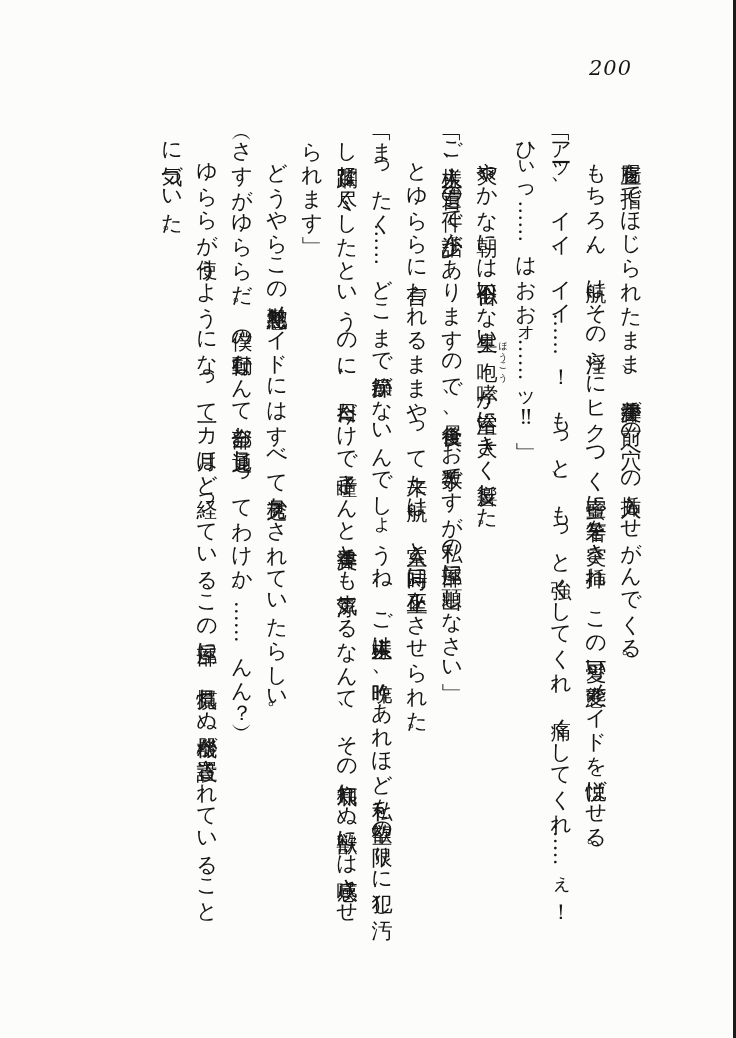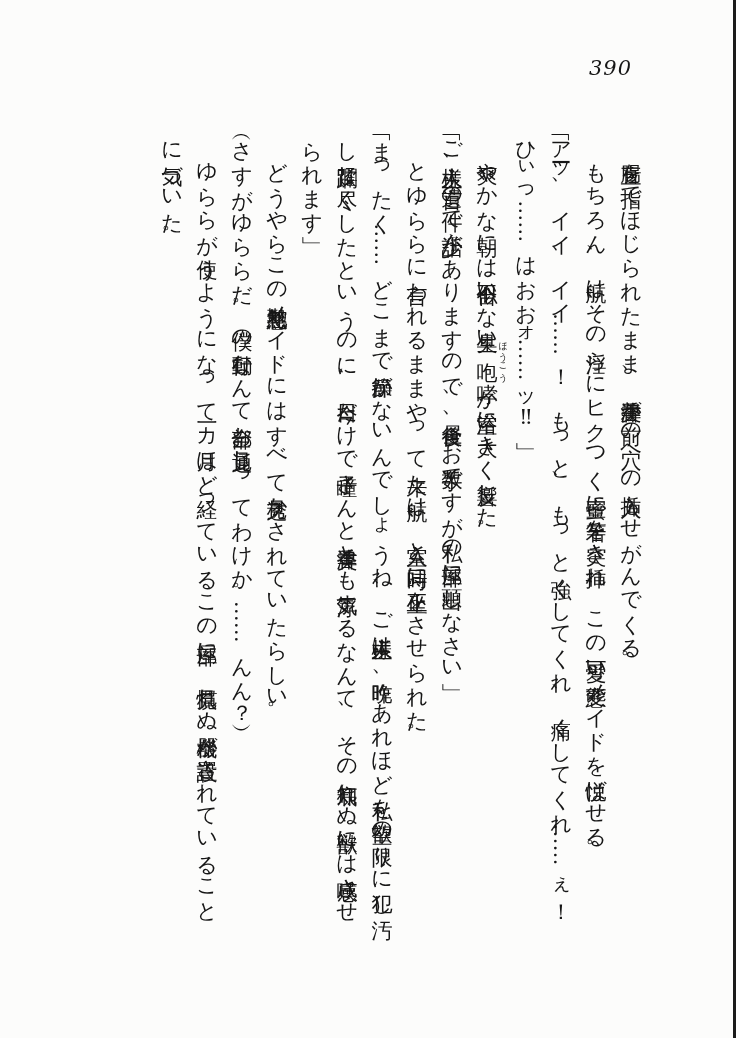--- a/index.html
+++ b/index.html
@@ -55,21 +55,21 @@
     font-size: 9px;
     letter-spacing: 0;
     color: #161616;
   }
 </style>
 </head>
 <body>
 
 <div class="scan-edge"></div>
 
-<div class="page-number">390</div>
+<div class="page-number">200</div>
 
 <div class="text-block">
   <p class="para indent">直腸を指でほじられたまま、香津美が前の穴への挿入もせがんでくる。</p>
   <p class="para indent">もちろん、航はその淫らにヒクつく蜜壺に若竿を突き挿れ、この可愛い変態メイドを悦ばせる。</p>
   <p class="para">「アーッ、イイ、イイ……！　もっと、もっと強くしてくれ、痛くしてくれ……ぇ！ひぃっ……はおおォ……ッ‼」</p>
   <p class="para indent"><span>爽やかな朝には不似合いな生臭い</span><ruby><span>咆哮</span><rt>ほうこう</rt></ruby><span>が浴室に大きく反響した。</span></p>
   <p class="para">「ご主人様、遺言の件で少々話がありますので、昼食後、お手数ですが私の部屋に出頭しなさい」</p>
   <p class="para indent">とゆららに言われるままやって来た航は、入室と同時に正坐をさせられた。</p>
   <p class="para">「まったく……どこまで節操がないんでしょうね、ご主人様は。昨晩、あれほど私を欲望の限りに犯し汚し蹂躙し尽くしたというのに、今日だけで瞳子さんと香津美とも浮気するなんて、その底知れぬ獣欲には感嘆させられます」</p>
   <p class="para indent">どうやらこの慇懃無礼メイドにはすべて見透かされていたらしい。</p>

